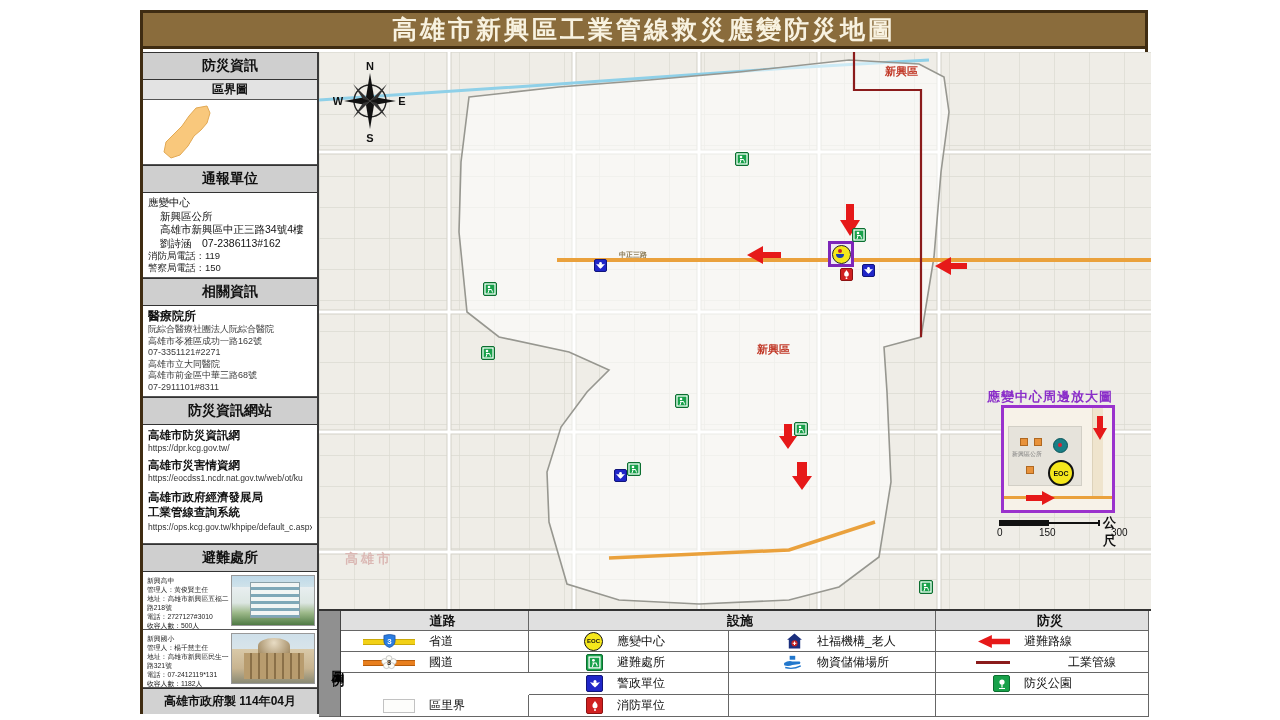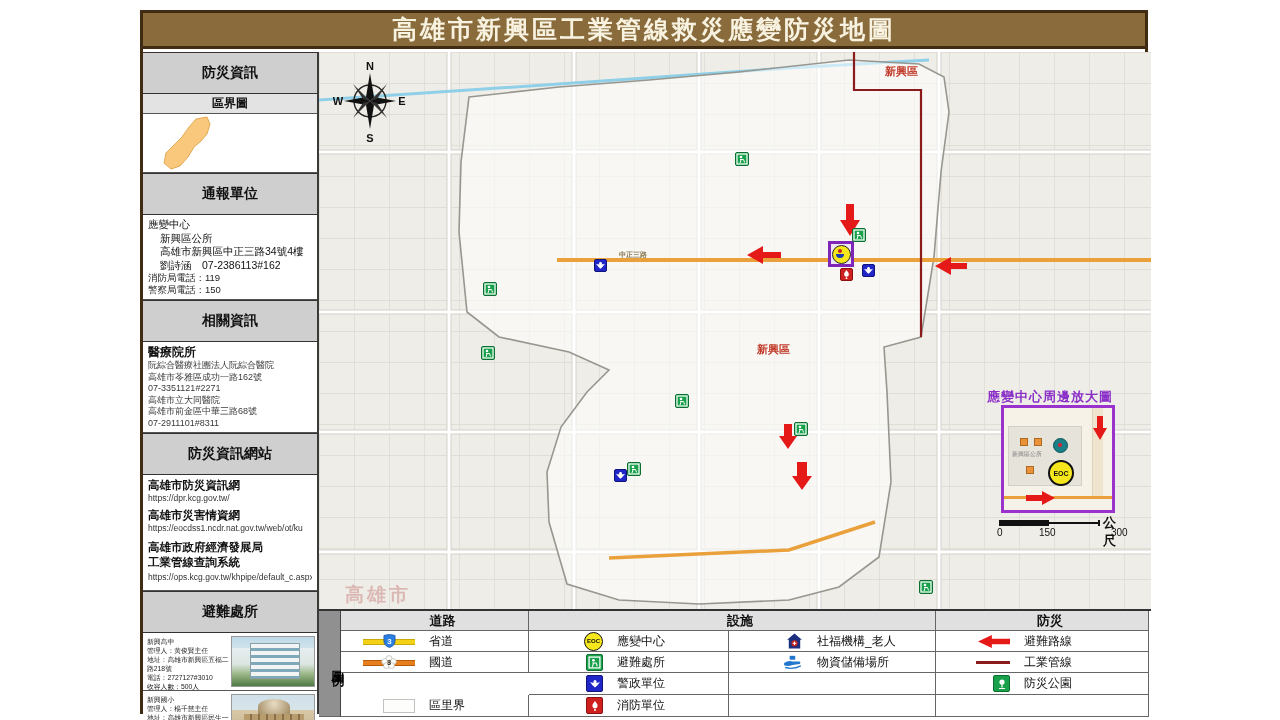--- a/index.html
+++ b/index.html
@@ -7,21 +7,21 @@
   .poster{position:absolute;left:140px;top:10px;width:1008px;height:704px;background:#fff;
     border:3px solid #3f2c12;box-sizing:border-box;}
   
   .title-bar{position:absolute;left:0;top:0;width:100%;height:36px;background:#8a6c3c;
     border-bottom:3px solid #3f2c12;box-sizing:border-box;display:flex;align-items:center;justify-content:center;}
   .title-bar span{color:#f8f2e0;font-size:25px;font-weight:bold;letter-spacing:3px;}
   
   .sidebar{position:absolute;left:0;top:39px;width:176px;height:662px;background:#fff;
     border-right:2px solid #3a3a3a;box-sizing:border-box;display:flex;flex-direction:column;}
   .sb-h1{background:#cfcfcf;border-top:1px solid #333;border-bottom:1px solid #333;
-    font-size:14px;font-weight:bold;text-align:center;padding:11px 0;color:#111;}
+    font-size:14px;font-weight:bold;text-align:center;padding:4px 0;color:#111;}
   .sb-h2{background:#e3e3e3;border-bottom:1px solid #555;font-size:12px;font-weight:bold;text-align:center;padding:1px 0;color:#111;}
   .district-box{display:flex;align-items:center;height:64px;border-bottom:1px solid #555;background:#fff;}
   .district-box svg{margin-left:6px;}
   .district-stats{font-size:10px;color:#222;line-height:13px;}
   .district-stats .val{padding-left:14px;}
   .sb-block{padding:3px 5px;border-bottom:1px solid #555;background:#fff;}
   .rp-line{font-size:10.5px;color:#111;line-height:13.5px;}
   .rp-indent{padding-left:12px;}
   .rp-small{font-size:9.5px;color:#222;line-height:12px;}
   .rel-sub{font-size:12px;font-weight:bold;color:#111;line-height:15px;}
@@ -40,21 +40,21 @@
     background:radial-gradient(circle at 50% 30%,#e8dcc4,#a08860);}
   .photo2:after{content:"";position:absolute;left:12px;top:19px;width:60px;height:26px;
     background:repeating-linear-gradient(90deg,#b89c6e 0 6px,#8a7048 6px 8px);}
   .sb-spacer{flex:1;background:#fff;border-bottom:1px solid #555;}
   .sb-footer{background:#d2d2d2;border-top:1px solid #333;font-size:12px;font-weight:bold;
     text-align:center;padding:4px 0;color:#111;margin-top:auto;}
   
   .map{position:absolute;left:176px;top:39px;width:832px;height:557px;background:#efede7;overflow:hidden;}
   .map-label{position:absolute;font-weight:bold;}
   .lab-district{color:#c23b2a;font-size:11px;}
-  .lab-city{color:#dbb8b4;font-size:19px;letter-spacing:3px;margin-top:32px;}
+  .lab-city{color:#dbb8b4;font-size:13px;letter-spacing:3px;}
   .lab-road{color:#8a7a55;font-size:7px;}
   .m-icon{position:absolute;display:flex;align-items:center;justify-content:center;box-sizing:border-box;}
   .ic-shelter{width:14px;height:14px;background:#18a14a;border:1px solid #0c6e30;border-radius:2px;}
   .ic-police{width:13px;height:13px;background:#2026c8;border:1px solid #11157a;border-radius:2px;}
   .ic-fire{width:13px;height:13px;background:#cf2020;border:1px solid #8c1212;border-radius:2px;}
   .eoc-box{width:26px;height:26px;border:3px solid #7d26b8;background:#efe7f5;display:flex;align-items:center;justify-content:center;}
   .eoc-emblem{width:17px;height:17px;border-radius:50%;background:#f5e71c;border:1.5px solid #222;position:relative;}
   .eoc-emblem:before{content:"";position:absolute;left:3px;top:8px;width:8px;height:4px;border-radius:0 0 8px 8px;background:#1a3fb0;}
   .eoc-emblem:after{content:"";position:absolute;left:5px;top:3px;width:4px;height:4px;border-radius:50%;background:#c42222;}
   
@@ -464,21 +464,21 @@
     <div class="lg-cell lg-item" style="grid-column:4;grid-row:3;">
       <span class="lg-icon">
         <svg width="20" height="15" viewBox="0 0 18 13">
           <rect x="6" y="0.5" width="5" height="3.5" fill="#2277cc"></rect>
           <path d="M1,7 Q4.5,4.5 8.5,5.5 L15,5.5 Q16.5,6.5 15,7.8 L8.5,8.8 Q4.5,10.5 1,9 Z" fill="#2277cc"></path>
           <path d="M2,11 Q9,13 16,9.5" stroke="#2277cc" stroke-width="1.2" fill="none"></path>
         </svg>
       </span>
       <span class="lg-label">物資儲備場所</span>
     </div>
-    <div class="lg-cell lg-item" style="grid-column:5;grid-row:3;">
+    <div class="lg-cell lg-item" style="grid-column:5;grid-row:3;gap:44px;">
       <span class="lg-icon">
           <span class="swatch-pipe"></span>
         </span>
       <span class="lg-label">工業管線</span>
     </div>
 
     <div class="lg-cell lg-item" style="grid-column:3;grid-row:4;">
       <span class="lg-icon">
           <span class="sq sq-b">
         <svg viewBox="0 0 12 12" width="12" height="12">

